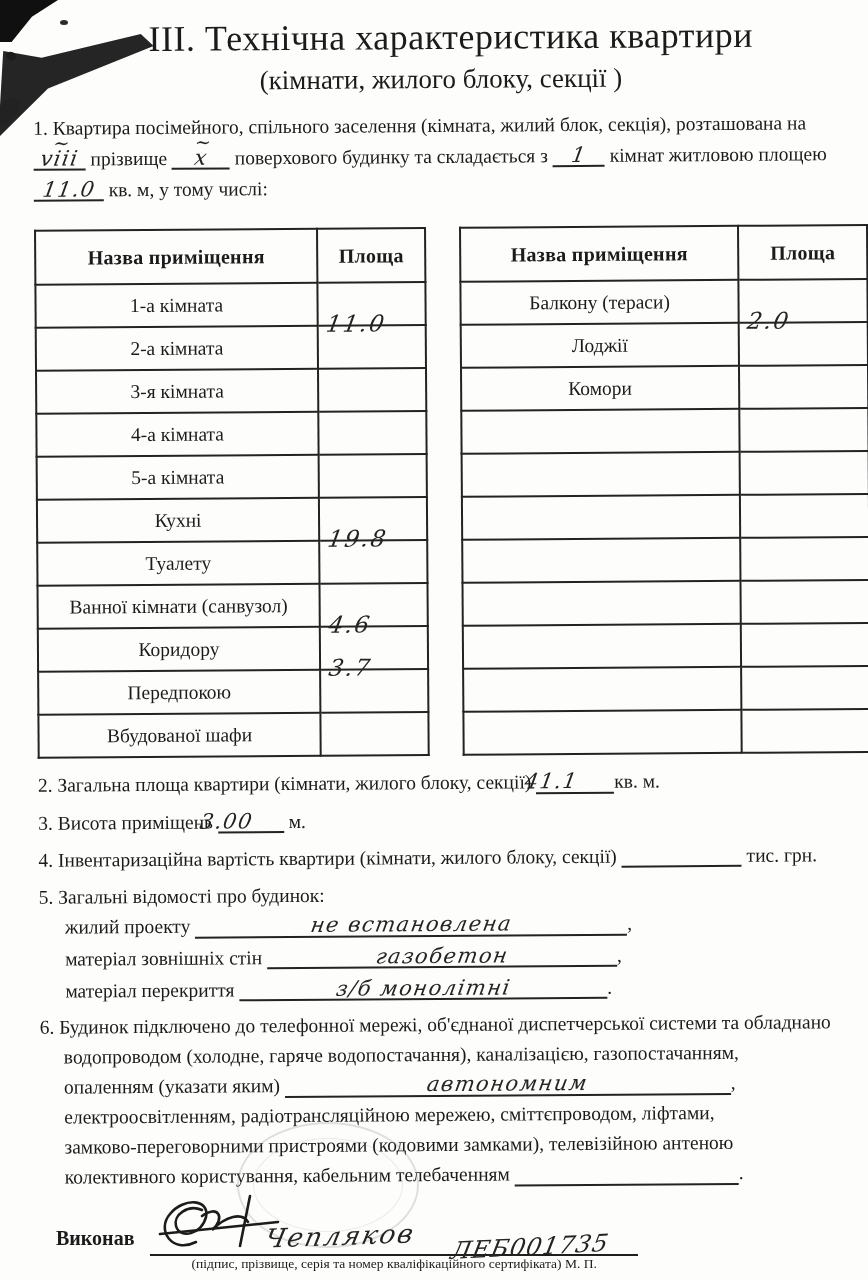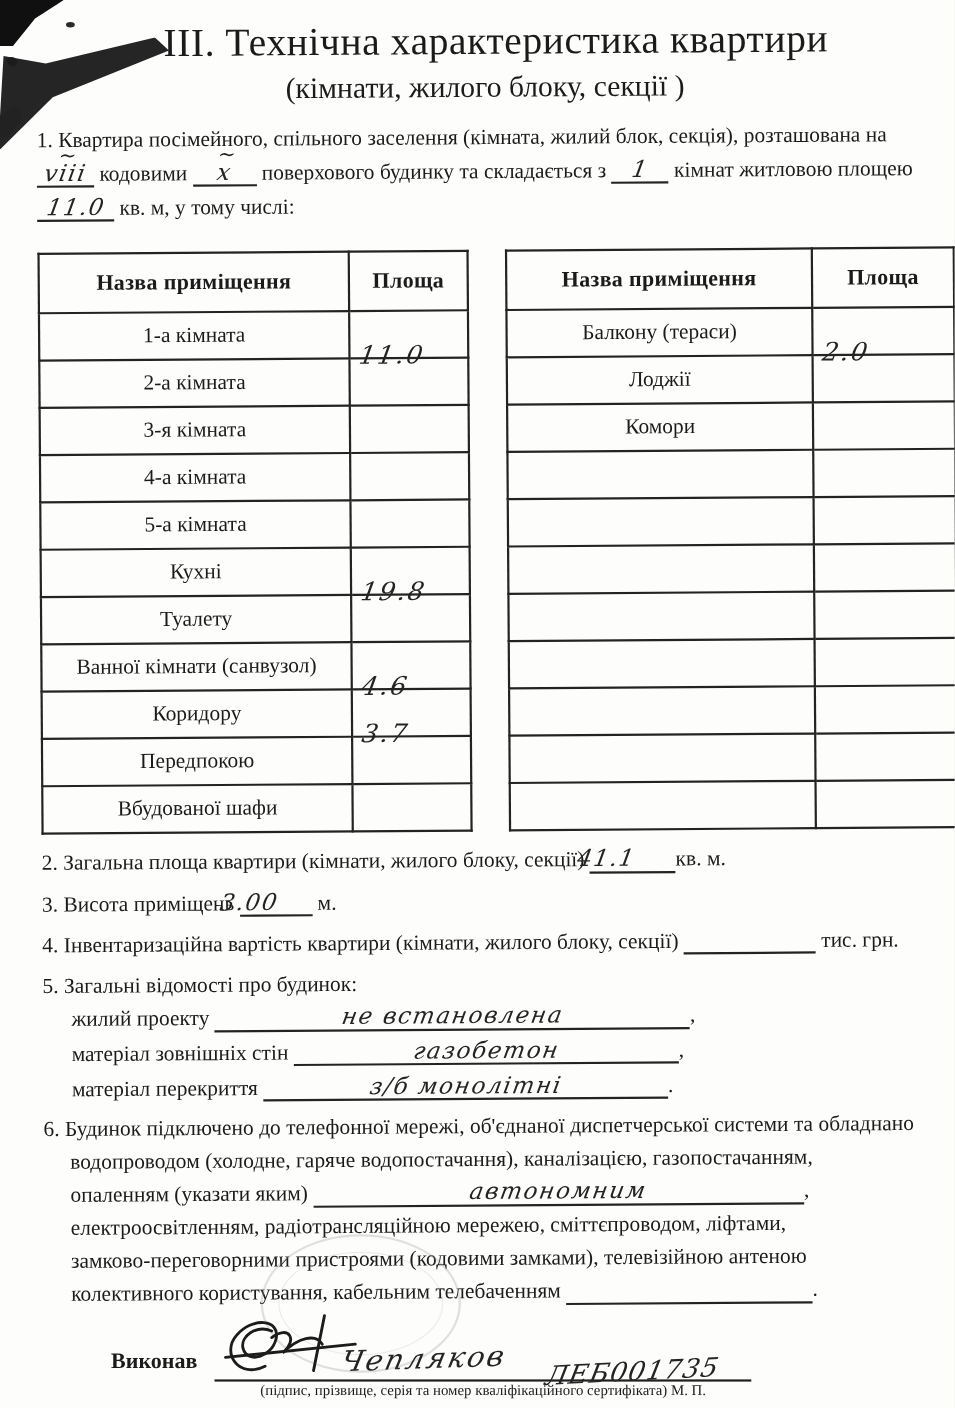--- a/index.html
+++ b/index.html
@@ -60,21 +60,21 @@
 
   
   .p6 { margin-top:6px; }
   .p6 .line { font-size:19.5px; line-height:30px; }
   .p6 .cont { padding-left:24px; }
 
   
   .stamp { position:absolute; left:237px; top:1122px; width:178px; height:122px;
            border:2px solid rgba(150,148,140,.28); border-radius:50%; z-index:1; }
   .stamp-inner { position:absolute; inset:14px; border:1px solid rgba(150,148,140,.18); border-radius:50%; }
-  .exec-row { position:absolute; left:56px; top:1192px; width:582px; display:flex; align-items:flex-end; z-index:4;margin-left:45px; }
+  .exec-row { position:absolute; left:56px; top:1192px; width:582px; display:flex; align-items:flex-end; z-index:4; }
   .exec-label { font-size:20px; font-weight:bold; margin-right:16px; padding-bottom:6px; }
   .sign-area { flex:1; position:relative; border-bottom:2.5px solid #1f1f1f; height:62px; }
   .scribble { position:absolute; left:2px; bottom:-8px; }
   .sig-name { position:absolute; left:116px; bottom:6px; font-size:26px; letter-spacing:2px; transform:skewX(-14deg) rotate(-2deg); }
   .sig-cert { position:absolute; left:302px; bottom:-4px; font-size:24px; letter-spacing:1px; transform:skewX(-14deg) rotate(-3deg); }
   .caption  { position:absolute; left:0; right:0; top:64px; text-align:center; font-size:13.5px; white-space:nowrap; }
 </style>
 </head>
 <body>
 
@@ -89,21 +89,21 @@
   </div>
 
   <div class="content">
 
     <div class="title">ІІІ. Технічна характеристика квартири</div>
     <div class="subtitle">(кімнати, жилого блоку, секції )</div>
 
     <div class="para p1">
       <span>1. Квартира посімейного, спільного заселення (кімната, жилий блок, секція), розташована на</span>
       <span class="blank bw-floor"><span class="hw tilded">viii</span></span>
-      <span>кодовими</span>
+      <span>прізвище</span>
       <span class="blank bw-storeys"><span class="hw tilded">х</span></span>
       <span>поверхового будинку та складається з</span>
       <span class="blank bw-rooms"><span class="hw">1</span></span>
       <span>кімнат житловою площею</span>
       <span class="blank bw-area"><span class="hw">11.0</span></span>
       <span>кв. м, у тому числі:</span>
     </div>
 
     <div class="tables">
 

